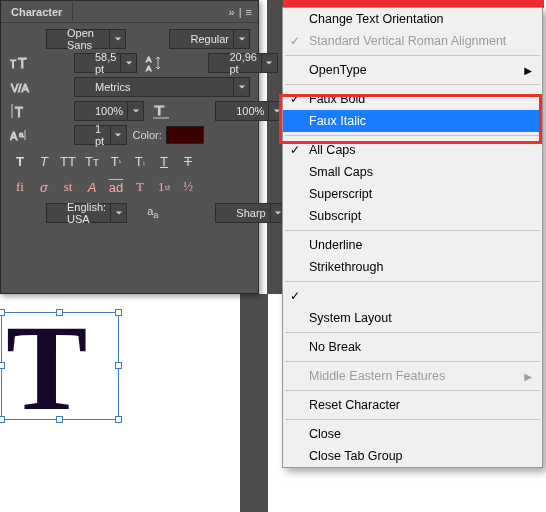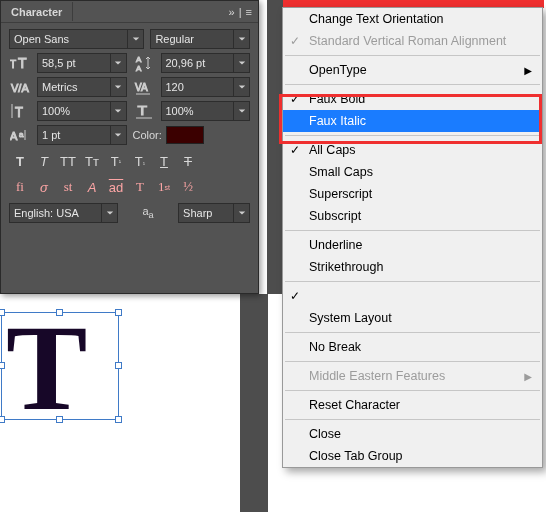--- a/index.html
+++ b/index.html
@@ -38,23 +38,24 @@
   .row { display: flex; align-items: center; margin-bottom: 4px; gap: 6px;}
   .row .half { flex: 1; display: flex; align-items: center; gap: 4px;}
 
   .select, .combo {
     flex: 1;
     background: #454545;
     border: 1px solid #2d2d2d;
     color: #e6e6e6;
     height: 20px;
     display: flex; align-items: center;
-    padding: 0 4px;
+    padding: 0 20px;
     position: relative;
     font-size: 11px;
+    margin-left: 37px;
   }
   .select .chev, .combo .chev {
     position: absolute; right: 0; top:0; bottom:0; width: 16px;
     border-left: 1px solid #2d2d2d;
     display:flex;align-items:center;justify-content:center;
   }
   .chev svg { width:8px;height:8px; fill:#ccc;}
 
   .fld-icon { width: 24px; height:20px; display:flex;align-items:center;justify-content:center; color:#ccc;}
   .fld-icon svg { width:22px;height:18px; fill:#ccc; stroke:#ccc;}
@@ -207,36 +208,20 @@
 
     <div class="row">
       <div class="half">
         <div class="fld-icon">
           <svg viewBox="0 0 22 18">
               <text x="1" y="14" font-size="11" fill="#ccc">V/A</text>
             </svg>
         </div>
         <div class="combo">
           <span class="val">Metrics</span>
-          <span class="chev">
-              <svg viewBox="0 0 10 10">
-                <path d="M1 3l4 4 4-4z"></path>
-              </svg>
-            </span>
-        </div>
-      </div>
-      <div class="half">
-        <div class="fld-icon">
-          <svg viewBox="0 0 22 18">
-              <text x="1" y="13" font-size="10" fill="#ccc">VA</text>
-              <path d="M2 16h14" stroke="#ccc" stroke-width="1"></path>
-            </svg>
-        </div>
-        <div class="combo">
-          <span class="val">120</span>
           <span class="chev">
               <svg viewBox="0 0 10 10">
                 <path d="M1 3l4 4 4-4z"></path>
               </svg>
             </span>
         </div>
       </div>
     </div>
 
     <div class="row">

